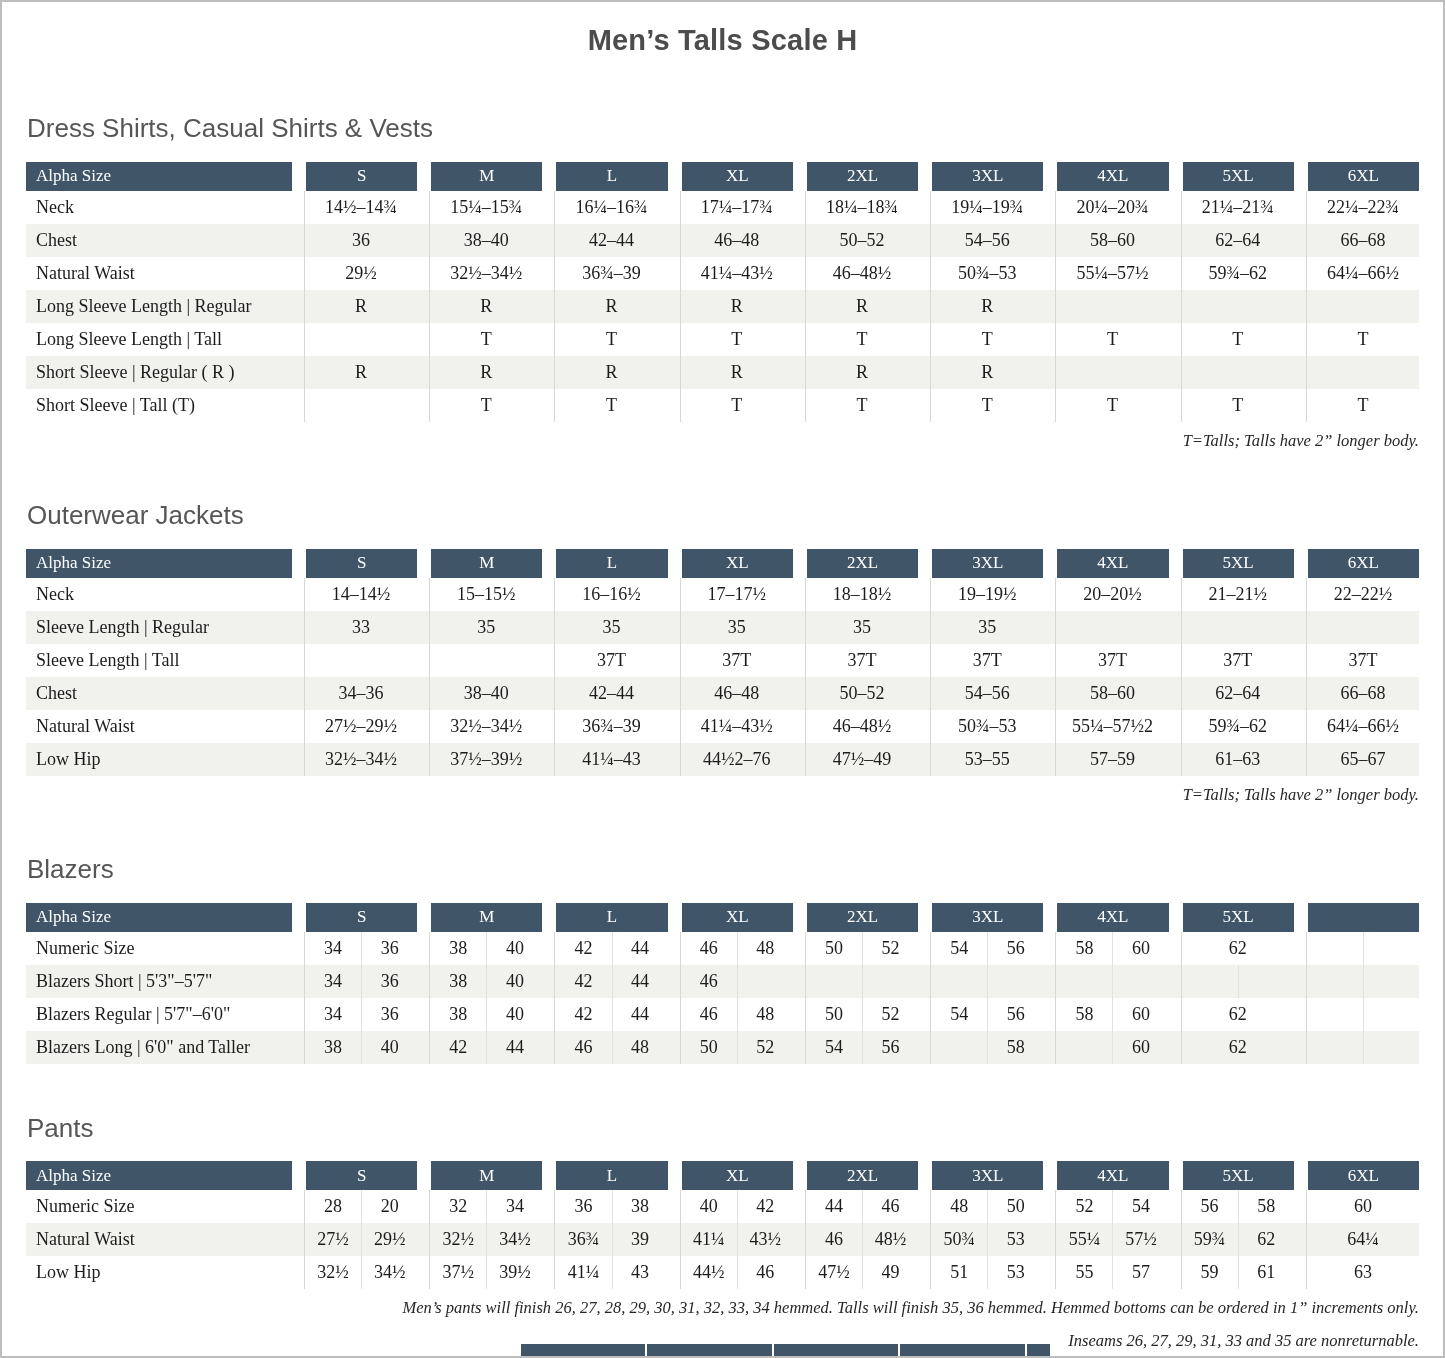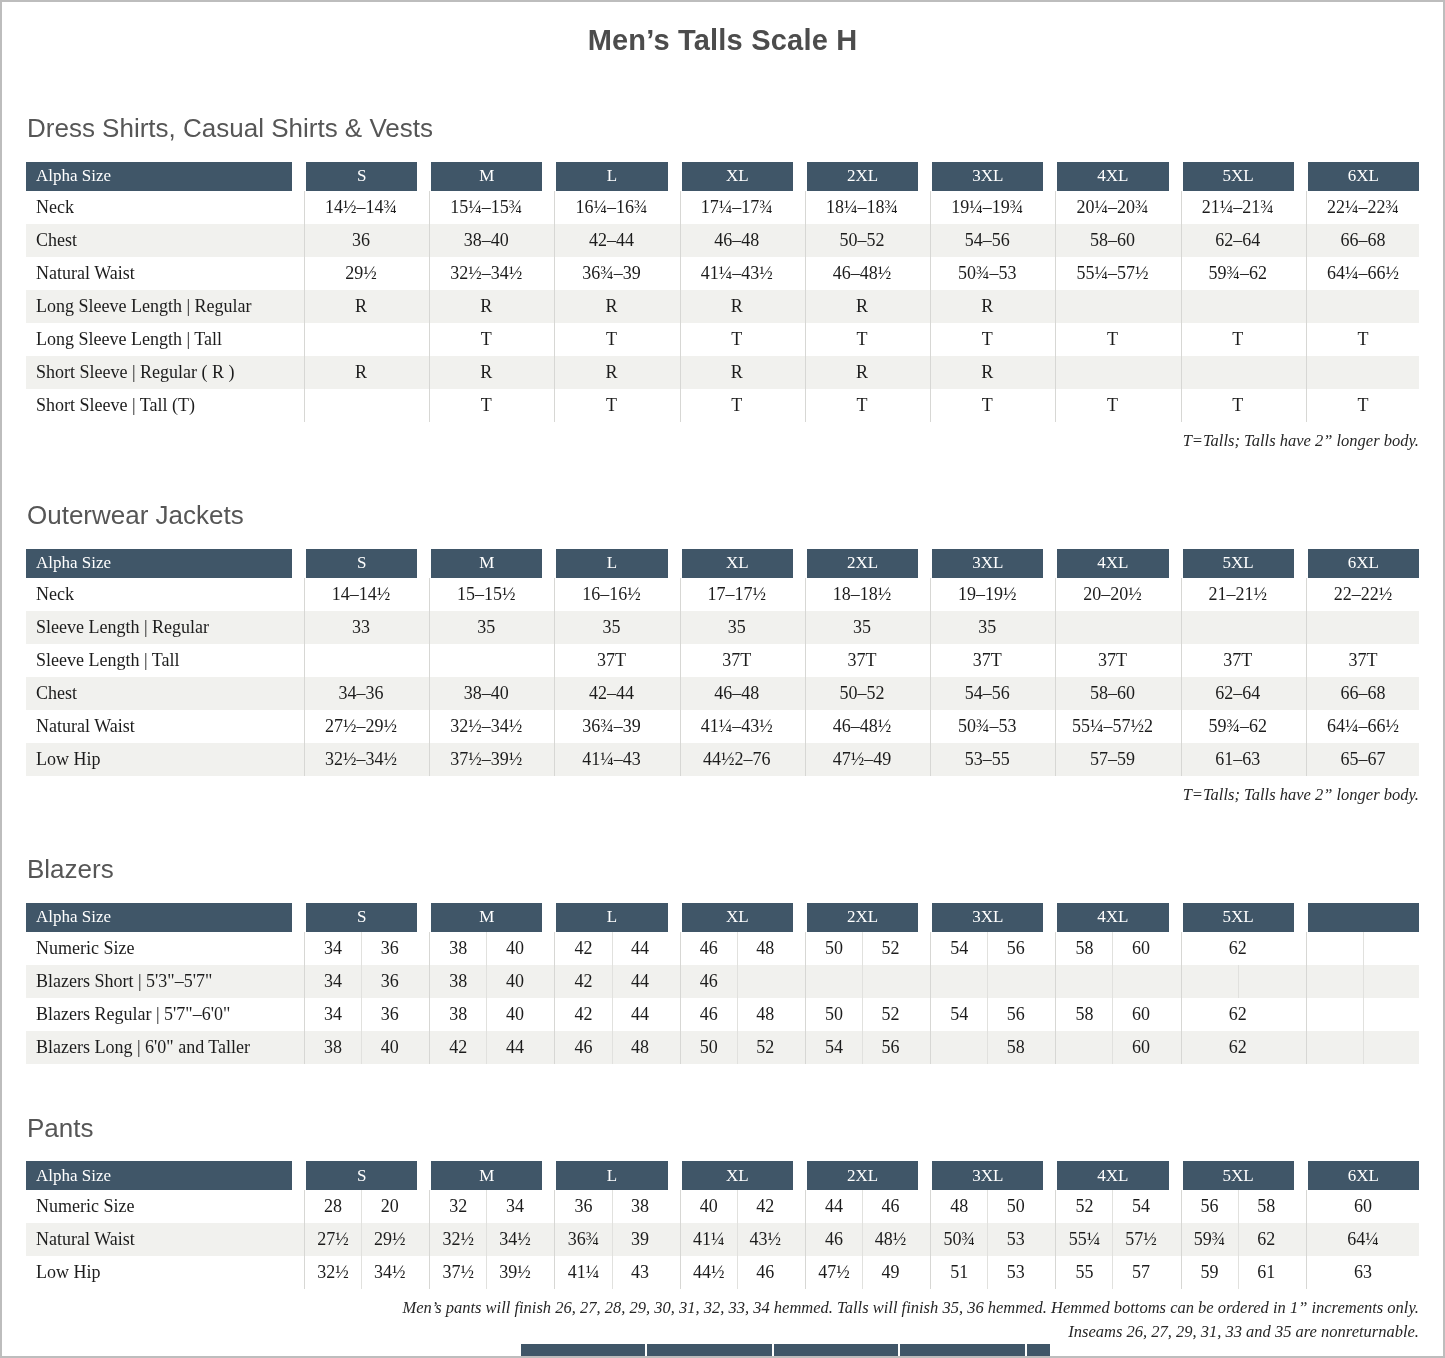--- a/index.html
+++ b/index.html
@@ -84,21 +84,21 @@
   .split .single { flex: 1 1 100%; }
 
   .footnote {
     font-style: italic;
     font-size: 16.5px;
     color: #262626;
     margin: 8px 0 0 2px;
     line-height: 1.3;
     text-align: right;
   }
-  .footnote + .footnote { margin-top: 2px; }
+  .footnote + .footnote { margin-top: 11px; }
 
   .partial-bar {
     position: absolute;
     bottom: 0;
     left: 519px;
     width: 529px;
     height: 12px;
     background: repeating-linear-gradient(
       to right,
       var(--header-bg, #405668) 0px,

